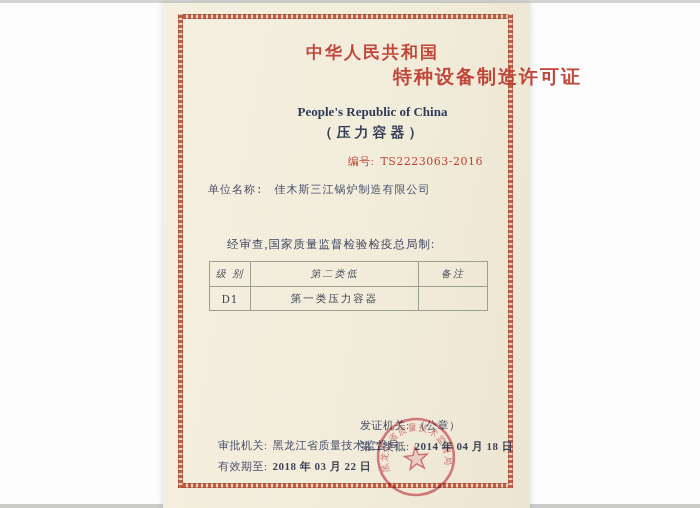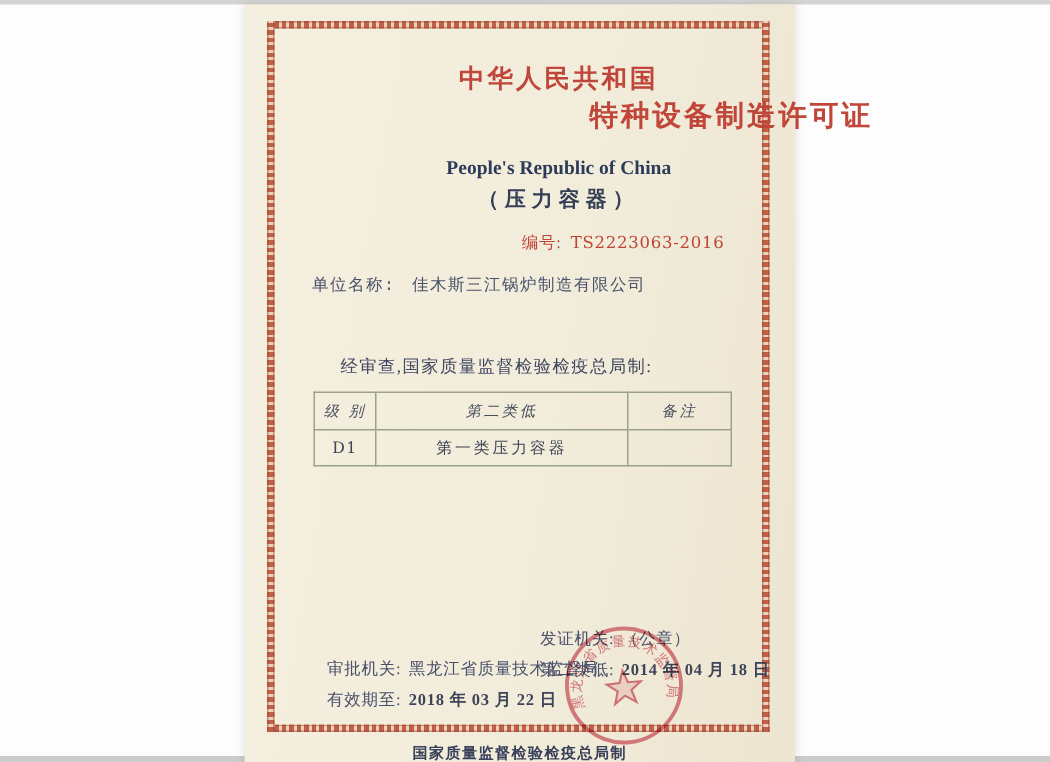--- a/index.html
+++ b/index.html
@@ -132,15 +132,14 @@
     <defs>
       <path id="sealArc" d="M 19 59 A 29 29 0 1 1 73 59" fill="none"></path>
     </defs>
     <circle cx="46" cy="46" r="38" fill="none" stroke="#d4606e" stroke-width="2.6" opacity="0.85"></circle>
     <polygon points="46,36 48.8,44.1 57.4,44.3 50.6,49.5 53.1,57.7 46,52.8 38.9,57.7 41.4,49.5 34.6,44.3 43.2,44.1" fill="rgba(212,96,110,0.22)" stroke="#d4606e" stroke-width="1.4" opacity="0.9"></polygon>
     <text font-size="9" fill="#d4606e" opacity="0.88" letter-spacing="1" font-family="'DejaVu Sans', sans-serif" text-anchor="middle">
       <textPath xlink:href="#sealArc" href="#sealArc" startOffset="50%">黑龙江省质量技术监督局</textPath>
     </text>
   </svg>
 
-  <div class="bottom-note">国家质量监督检验检疫总局制</div>
 
 </div>
 
 </body></html>

